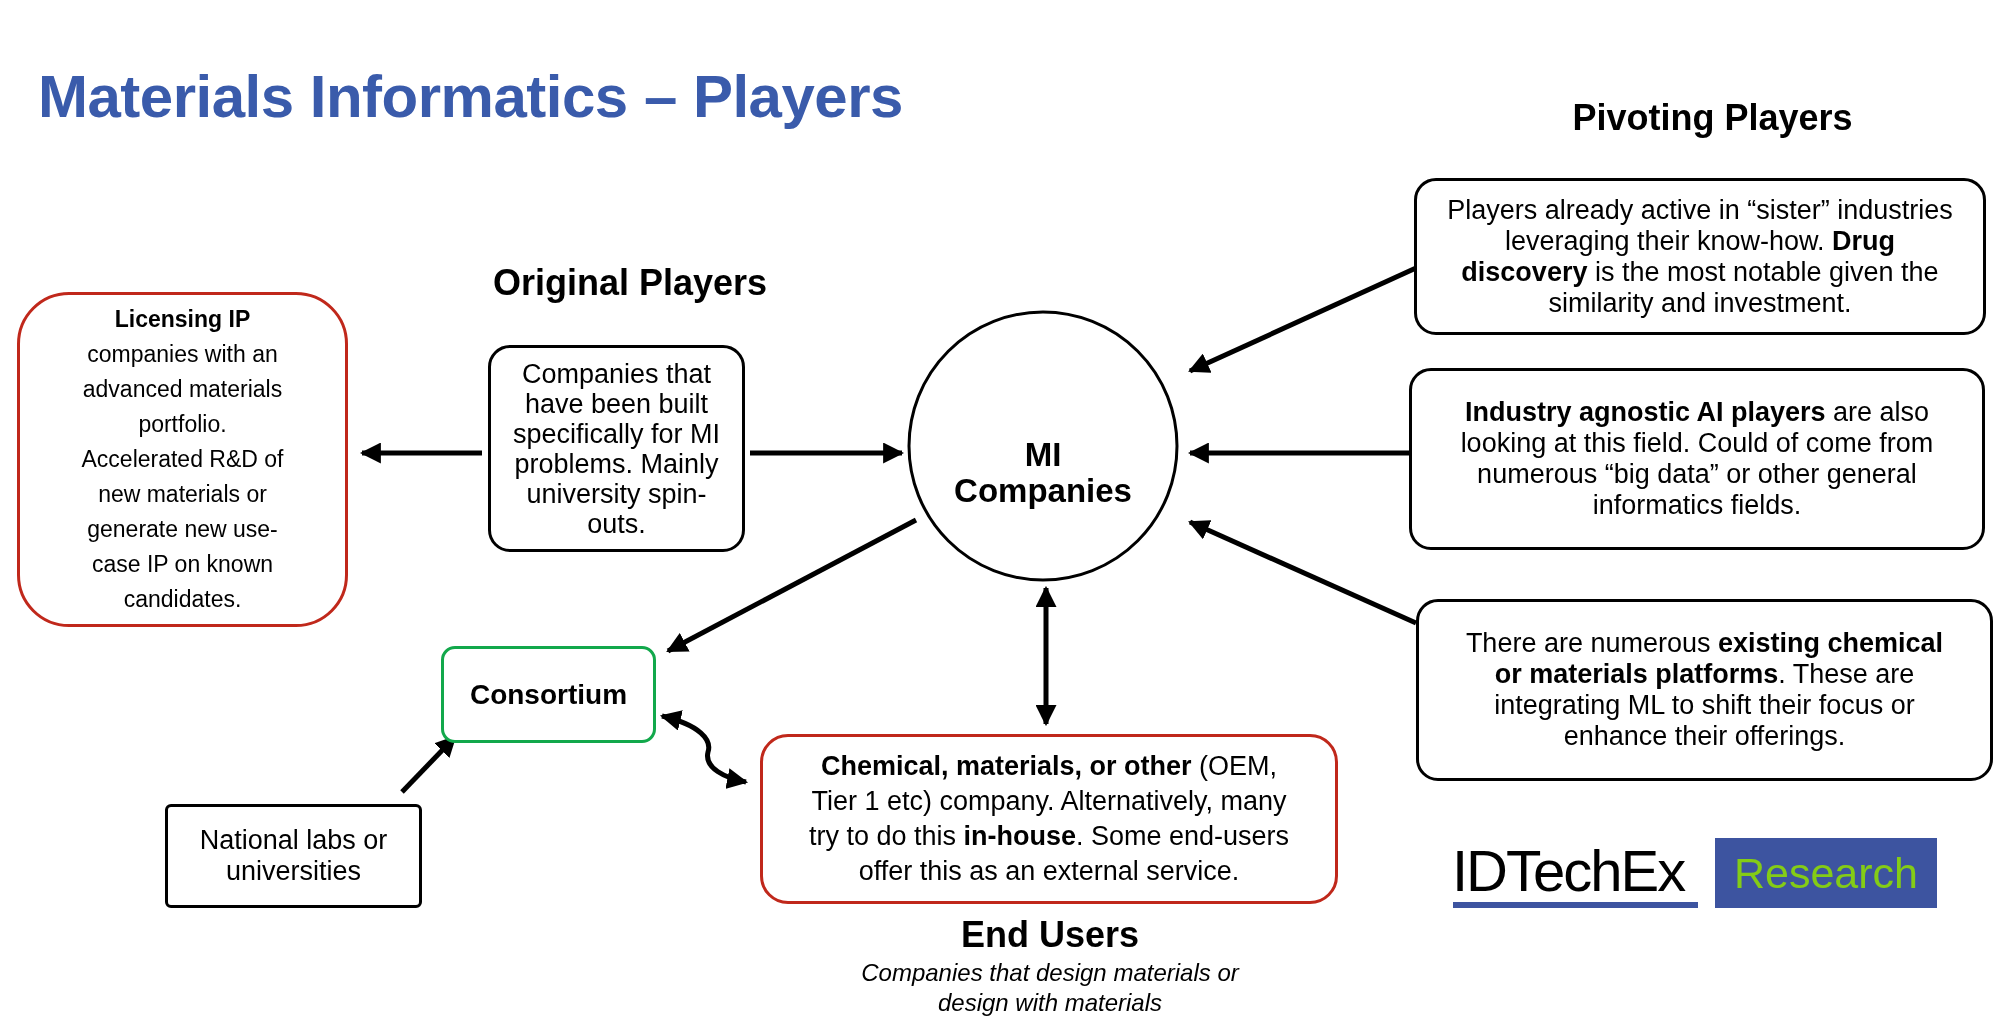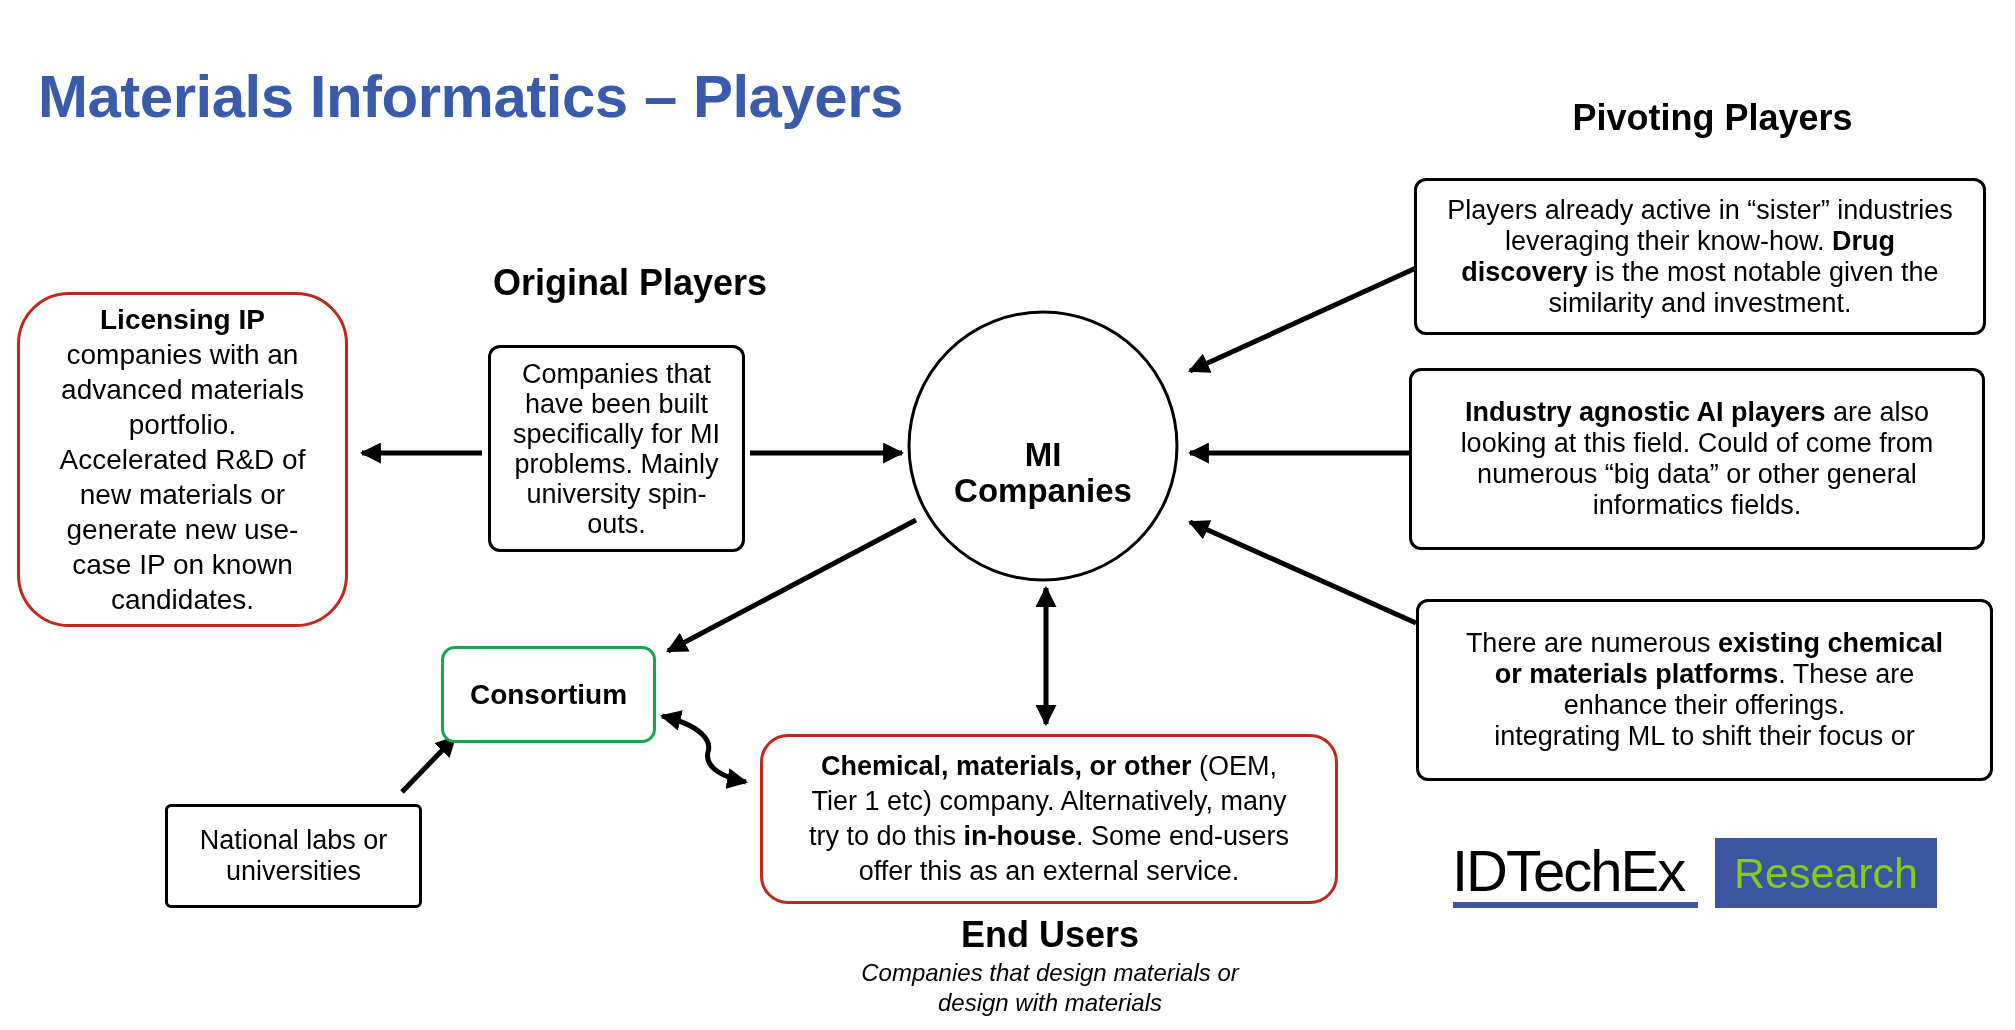--- a/index.html
+++ b/index.html
@@ -3,21 +3,21 @@
 <meta charset="utf-8">
 <style>
   html, body { margin:0; padding:0; background:#ffffff; }
   body { width:2015px; height:1030px; position:relative; overflow:hidden;
          font-family:"Liberation Sans", sans-serif; color:#000; }
   .abs { position:absolute; }
   .title { left:38px; top:62px; font-size:60px; font-weight:bold; color:#3a5bab; white-space:nowrap; letter-spacing:-0.5px; }
   .heading { font-size:36px; font-weight:bold; white-space:nowrap; text-align:center; }
   .box { position:absolute; box-sizing:border-box; display:flex; align-items:center; justify-content:center;
          text-align:center; background:#fff; font-size:27px; line-height:31px; padding:4px 8px; }
-  .box-black { border:3px solid #000; border-radius:12px; }
+  .box-black { border:3px solid #000; border-radius:22px; }
   .box-red { border:3px solid #c0281b; }
   .box-green { border:3px solid #12a84b; border-radius:14px; }
   .box p { margin:0; }
   b { font-weight:bold; }
   svg.arrows { position:absolute; left:0; top:0; width:2015px; height:1030px; pointer-events:none; }
   .circle-label { position:absolute; left:909px; top:405px; width:268px; text-align:center;
                   font-size:33px; line-height:36px; font-weight:bold;margin-top:32px; }
   .enduser-sub { font-style:italic; font-size:24px; line-height:30px; text-align:center; }
   .logo-text { font-size:58px; color:#000; letter-spacing:-2px; white-space:nowrap; line-height:58px; }
   .logo-underline { background:#3d54a0; }
@@ -47,21 +47,21 @@
   <line x1="1416" y1="268" x2="1190" y2="371" stroke="#000" stroke-width="5" marker-end="url(#ah)"></line>
   <line x1="1416" y1="453" x2="1190" y2="453" stroke="#000" stroke-width="5" marker-end="url(#ah)"></line>
   <line x1="1416" y1="623" x2="1190" y2="522" stroke="#000" stroke-width="5" marker-end="url(#ah)"></line>
 </svg>
 
 <div class="circle-label">
   <div>MI</div>
   <div>Companies</div>
 </div>
 
-<div class="box box-red" style="left:17px; top:292px; width:331px; height:335px; border-radius:52px; font-size:28px; line-height:35px;">
+<div class="box box-red" style="left:17px; top:292px; width:331px; height:335px; border-radius:52px; font-size:23px; line-height:35px;">
   <div>
     <p><b>Licensing IP</b></p>
     <p>companies with an</p>
     <p>advanced materials</p>
     <p>portfolio.</p>
     <p>Accelerated R&amp;D of</p>
     <p>new materials or</p>
     <p>generate new use-</p>
     <p>case IP on known</p>
     <p>candidates.</p>
@@ -120,22 +120,22 @@
     <p>looking at this field. Could of come from</p>
     <p>numerous “big data” or other general</p>
     <p>informatics fields.</p>
   </div>
 </div>
 
 <div class="box box-black" style="left:1416px; top:599px; width:577px; height:182px; font-size:27px; line-height:31px;">
   <div>
     <p><span>There are numerous </span><b>existing chemical</b></p>
     <p><b>or materials platforms</b><span>. These are</span></p>
+    <p>integrating ML to shift their focus or</p>
     <p>enhance their offerings.</p>
-    <p>integrating ML to shift their focus or</p>
   </div>
 </div>
 
 <div class="abs" style="left:1450px; top:838px; width:490px; height:72px;">
   <div class="abs logo-text" style="left:2px; top:4px;">IDTechEx</div>
   <div class="abs logo-underline" style="left:3px; top:64px; width:245px; height:6px;"></div>
   <div class="abs logo-research" style="left:265px; top:0px; width:222px; height:70px;">Research</div>
 </div>
 
 </body></html>

